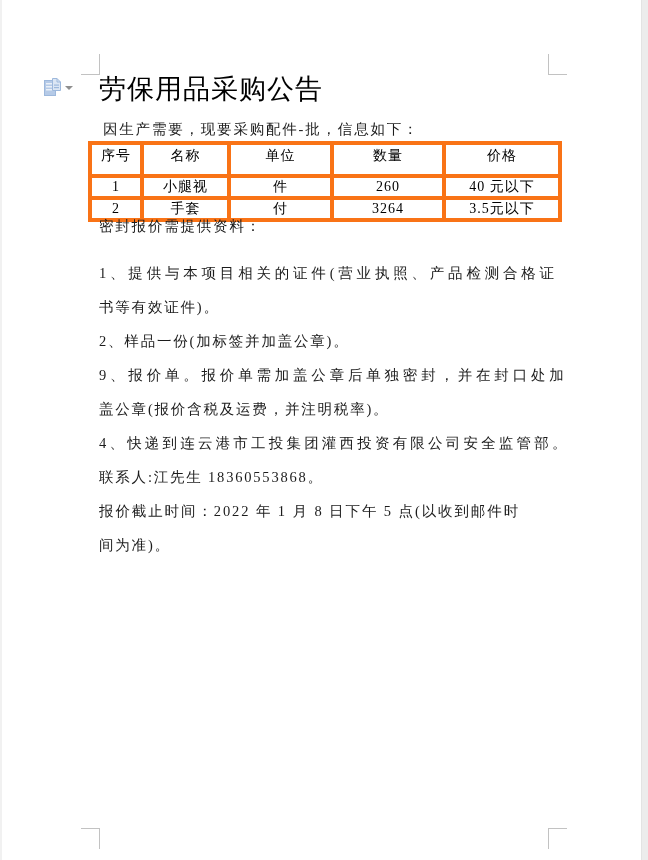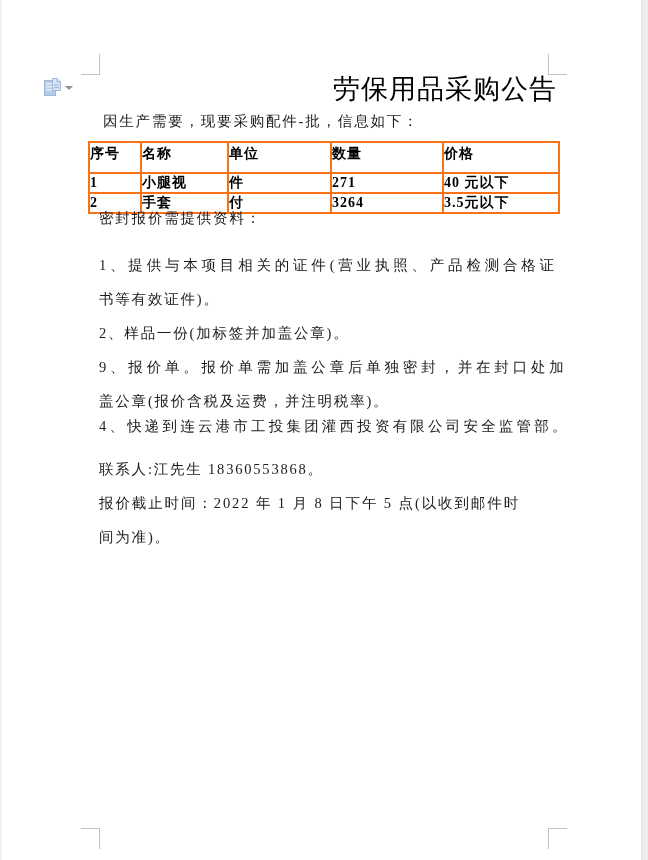--- a/index.html
+++ b/index.html
@@ -53,51 +53,52 @@
     width: 0; height: 0;
     border-left: 4px solid transparent;
     border-right: 4px solid transparent;
     border-top: 4px solid #8f8f8f;
   }
 
   
   .doc-title {
     position: absolute; left: 99px; top: 74px;
     width: 458px;
-    text-align: right;
+    text-align: left;
     font-size: 27px;
     line-height: 30px;
     letter-spacing: 1px;
     color: #000000;
     white-space: nowrap;
   }
   .line {
     position: absolute; left: 99px;
     font-size: 14.5px;
     line-height: 20px;
     letter-spacing: 1.8px;
     color: #1c1c1c;
     white-space: nowrap;
+    margin-top: 8px;
   }
   .line.indent { left: 103px; }
   .ls-xl { letter-spacing: 3.8px; }
   .ls-lg { letter-spacing: 3.2px; }
   .ls-md { letter-spacing: 1.9px; }
 
   
   table.items {
     position: absolute; left: 88px; top: 141px;
     width: 470px;
     border-collapse: collapse;
     table-layout: fixed;
   }
   table.items th, table.items td {
-    border: 2px solid #f97316;
-    text-align: left;
-    font-weight: bold;
+    border: 4px solid #f97316;
+    text-align: center;
+    font-weight: normal;
     font-size: 14px;
     color: #000000;
     letter-spacing: 1px;
     padding: 0;
     overflow: hidden;
   }
   table.items th {
     height: 27px;
     vertical-align: top;
     padding-top: 2px;
@@ -153,35 +154,35 @@
       <th>单位</th>
       <th>数量</th>
       <th>价格</th>
     </tr>
   </thead>
   <tbody>
     <tr>
       <td>1</td>
       <td>小腿视</td>
       <td>件</td>
-      <td>271</td>
+      <td>260</td>
       <td>40 元以下</td>
     </tr>
     <tr>
       <td>2</td>
       <td>手套</td>
       <td>付</td>
       <td>3264</td>
       <td>3.5元以下</td>
     </tr>
   </tbody>
 </table>
 
 <div class="line" style="top:208px">密封报价需提供资料：</div>
 <div class="line ls-xl" style="top:255px">1、提供与本项目相关的证件(营业执照、产品检测合格证</div>
 <div class="line" style="top:289px">书等有效证件)。</div>
 <div class="line" style="top:323px">2、样品一份(加标签并加盖公章)。</div>
 <div class="line ls-xl" style="top:357px">9、报价单。报价单需加盖公章后单独密封，并在封口处加</div>
 <div class="line" style="top:391px">盖公章(报价含税及运费，并注明税率)。</div>
-<div class="line ls-lg" style="top:416px">4、快递到连云港市工投集团灌西投资有限公司安全监管部。</div>
+<div class="line ls-lg" style="top:425px">4、快递到连云港市工投集团灌西投资有限公司安全监管部。</div>
 <div class="line" style="top:459px">联系人:江先生 18360553868。</div>
 <div class="line ls-md" style="top:493px">报价截止时间：2022 年 1 月 8 日下午 5 点(以收到邮件时</div>
 <div class="line" style="top:527px">间为准)。</div>
 
 </body></html>

